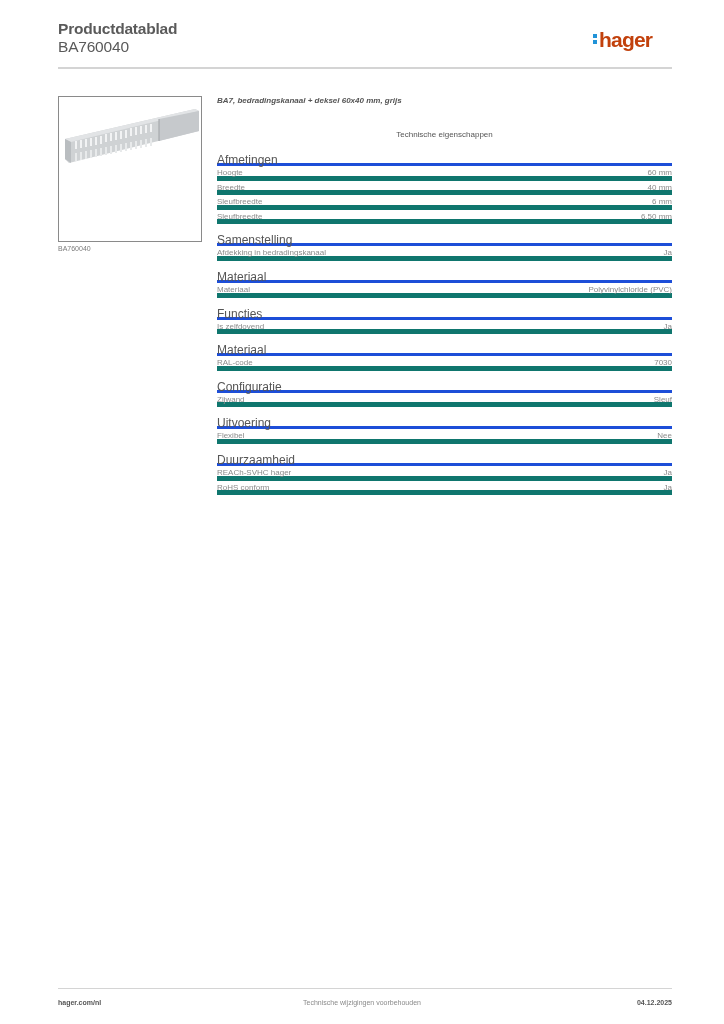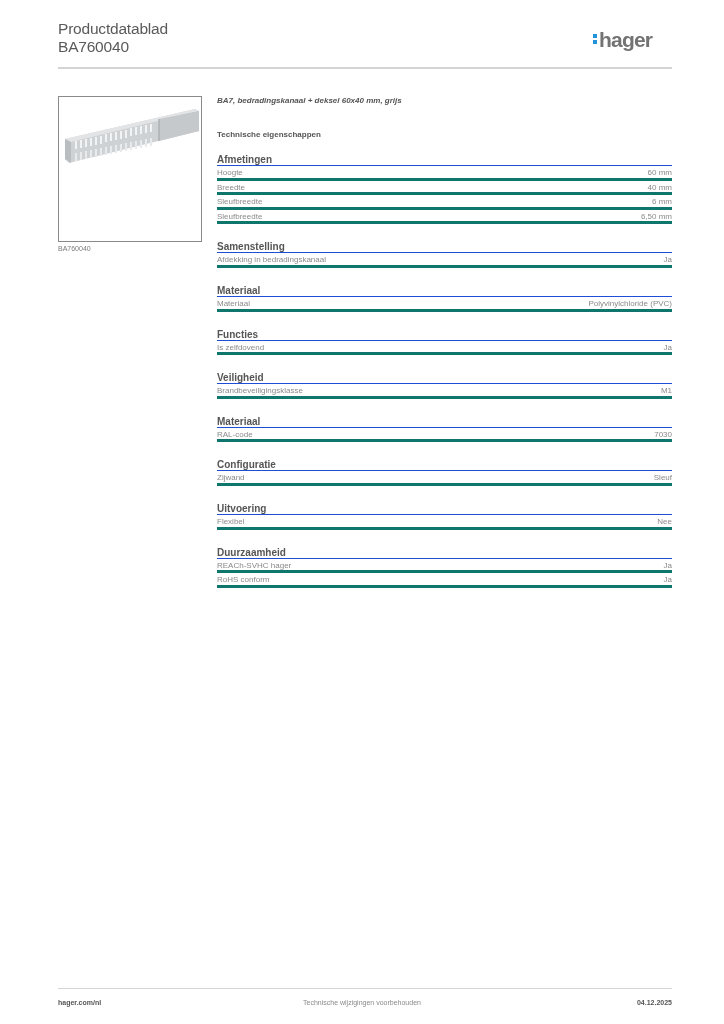--- a/index.html
+++ b/index.html
@@ -1,35 +1,35 @@
 <!DOCTYPE html>
 <html><head>
 <meta charset="utf-8">
 <style>
   * { box-sizing: border-box; margin: 0; padding: 0; }
   html, body { width: 724px; height: 1024px; background: #ffffff; }
   body { position: relative; font-family: "Liberation Sans", sans-serif; color: #555; overflow: hidden; }
 
-  .hdr-title { position: absolute; left: 58px; top: 20px; font-size: 15.5px; font-weight: normal; color: #5a5a5a; letter-spacing: -0.2px; }
+  .hdr-title { position: absolute; left: 58px; top: 20px; font-size: 15.5px; font-weight: bold; color: #5a5a5a; letter-spacing: -0.2px; }
   .hdr-code { position: absolute; left: 58px; top: 38px; font-size: 15.5px; color: #5a5a5a; letter-spacing: -0.2px; }
-  .logo { position: absolute; left: 593px; top: 28px; font-size: 21px; font-weight: bold; color: #737373; letter-spacing: -0.8px; }
+  .logo { position: absolute; left: 593px; top: 28px; font-size: 21px; font-weight: bold; color: #c2410c; letter-spacing: -0.8px; }
   .logo .dots { display: inline-block; width: 5px; position: relative; top: -1px; margin-right: 1px; }
   .logo .dots i { display: block; width: 4px; height: 4px; background: #2193d8; margin: 2px 0; }
   .hdr-rule { position: absolute; left: 58px; top: 67px; width: 614px; height: 2px; background: #d4d4d4; }
 
   .img-box { position: absolute; left: 58px; top: 96px; width: 144px; height: 146px; border: 1px solid #8a8a8a; background: #fff; overflow: hidden; }
   .img-caption { position: absolute; left: 58px; top: 245px; font-size: 7px; color: #7a7a7a; }
 
   .col { position: absolute; left: 217px; top: 96px; width: 455px; }
   .prod-title { font-size: 8px; font-weight: bold; color: #555; height: 14px; line-height: 10px; font-style: italic; }
-  .tech-title { font-size: 8px; font-weight: bold; color: #555; margin-top: 20px; height: 14px; line-height: 10px; }
-  .section { margin-top: 17px; }
+  .tech-title { font-size: 8px; font-weight: normal; color: #555; margin-top: 20px; height: 14px; line-height: 10px; text-align: center; }
+  .section { margin-top: 10px; }
   .section.first { margin-top: 10px; }
-  .sec-head { font-size: 10px; font-weight: bold; color: #555; height: 12px; line-height: 12px; border-bottom: 1px solid #1d4ed8; }
-  .row { display: flex; justify-content: space-between; font-size: 8px; color: #8a8a8a; height: 14.6px; line-height: 14px; border-bottom: 3px solid #0f766e; }
+  .sec-head { font-size: 12px; font-weight: normal; color: #555; height: 12px; line-height: 12px; border-bottom: 3px solid #1d4ed8; }
+  .row { display: flex; justify-content: space-between; font-size: 8px; color: #8a8a8a; height: 14.6px; line-height: 14px; border-bottom: 5px solid #0f766e; }
   .row span { white-space: nowrap; }
 
   .ftr-rule { position: absolute; left: 58px; top: 988px; width: 614px; height: 1px; background: #d4d4d4; }
   .ftr-left { position: absolute; left: 58px; top: 999px; font-size: 7px; font-weight: bold; color: #555; }
   .ftr-mid { position: absolute; left: 0; width: 724px; text-align: center; top: 999px; font-size: 7px; color: #8a8a8a; }
   .ftr-right { position: absolute; right: 52px; top: 999px; font-size: 7px; font-weight: bold; color: #555; }
 </style>
 </head>
 <body>
 
@@ -127,27 +127,20 @@
       <div class="section">
         <div class="sec-head">Functies</div>
         <div class="row">
           <span>Is zelfdovend</span>
           <span>Ja</span>
         </div>
       </div>
       <div class="section">
       </div>
       <div class="section">
-        <div class="sec-head">Veiligheid</div>
-        <div class="row">
-          <span>Brandbeveiligingsklasse</span>
-          <span>M1</span>
-        </div>
-      </div>
-      <div class="section">
         <div class="sec-head">Materiaal</div>
         <div class="row">
           <span>RAL-code</span>
           <span>7030</span>
         </div>
       </div>
       <div class="section">
         <div class="sec-head">Configuratie</div>
         <div class="row">
           <span>Zijwand</span>

